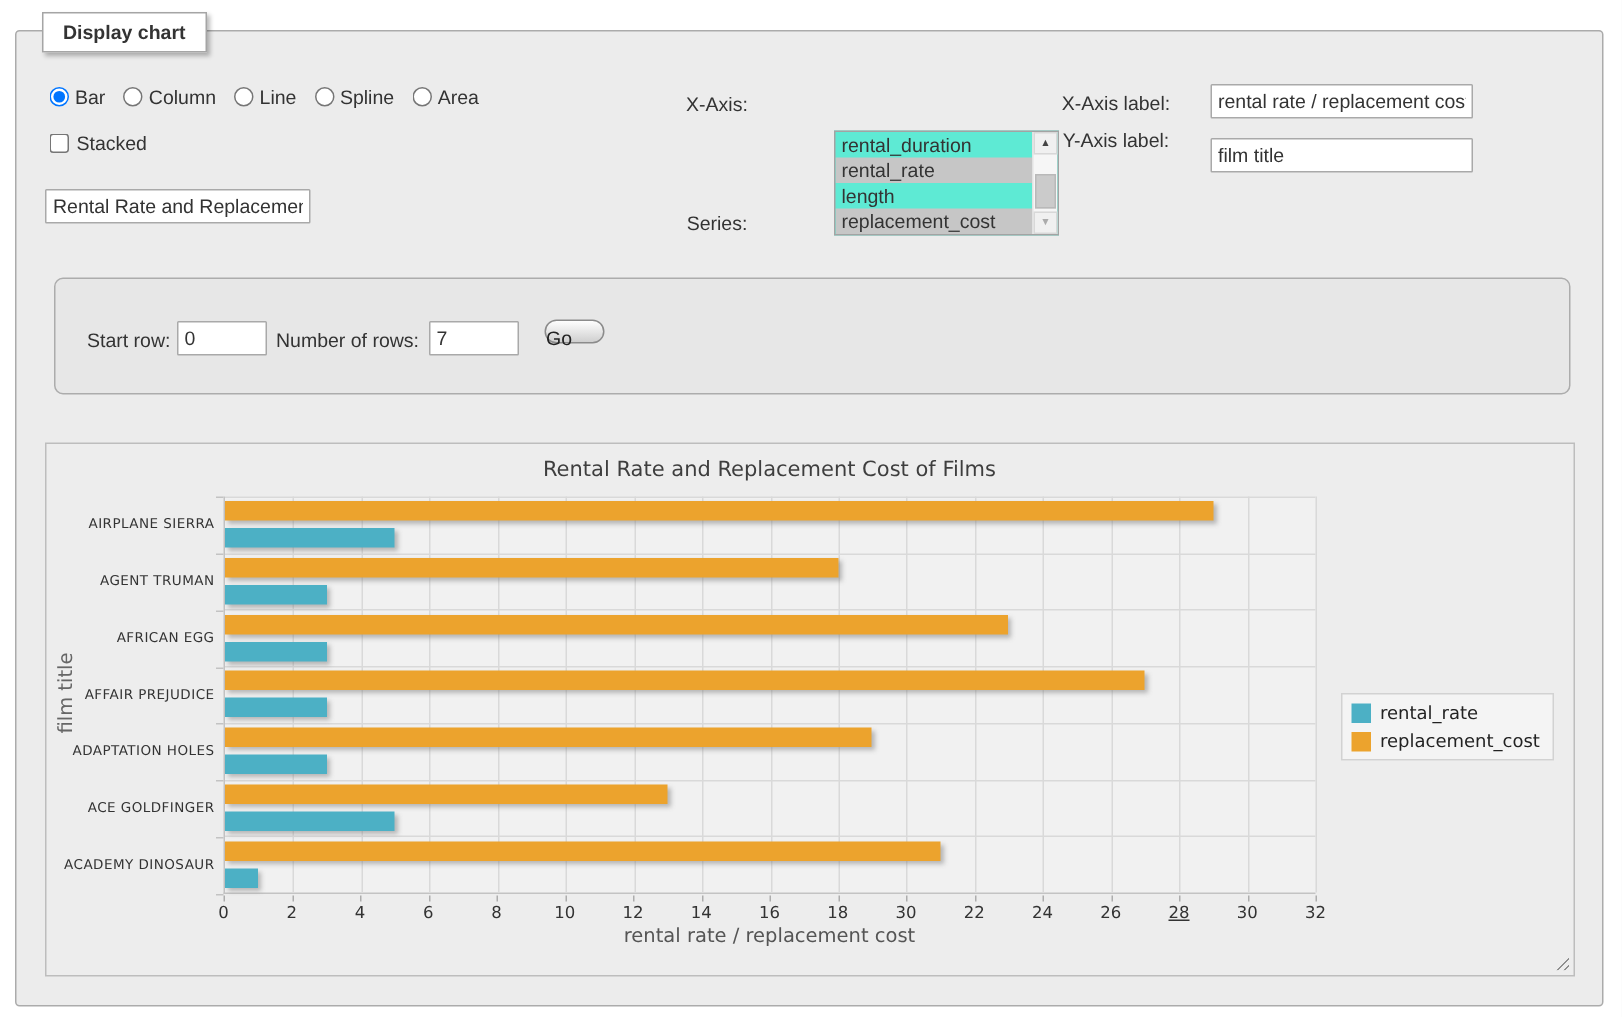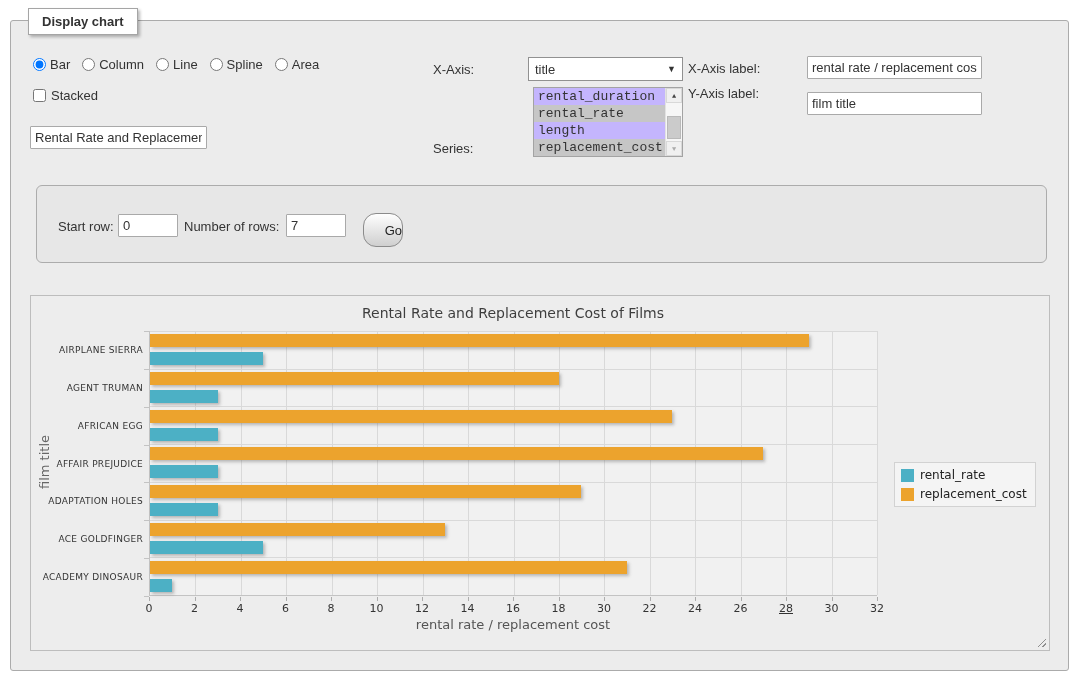--- a/index.html
+++ b/index.html
@@ -21,34 +21,34 @@
   .radio-row { position:absolute; left:33px; top:57px; display:flex; gap:12px; align-items:center; }
   .radio-item { display:flex; gap:4px; align-items:center; }
   .radio-item input { margin:0; width:13px; height:13px; }
   .stacked-row { position:absolute; left:33px; top:88px; display:flex; gap:5px; align-items:center; }
   .stacked-row input { margin:0; width:13px; height:13px; }
   input.txt {
     border:1px solid #A9A9A9; background:#fff; color:#333; padding:0 4px;
     font:13px "Liberation Sans", sans-serif; border-radius:1px;
   }
   .title-input { position:absolute; left:30px; top:126px; width:177px; height:23px; }
-  .lbl { position:absolute; text-align:left; color:#333; }
+  .lbl { position:absolute; text-align:center; color:#333; }
   .xaxis-lbl { left:433px; top:62px; width:90px; }
   .series-lbl { left:433px; top:141px; width:90px; }
   .xlab-lbl { left:688px; top:61px; width:112px; }
   .ylab-lbl { left:688px; top:86px; width:112px; }
   .select-box {
     position:absolute; left:528px; top:57px; width:155px; height:24px; background:#fff;
     border:1px solid #919191; display:flex; align-items:center; justify-content:space-between;
     padding:0 6px; cursor:default;
   }
   .select-arrow { font-size:9px; color:#333; }
   .series-list {
-    position:absolute; left:533px; top:87px; width:150px; height:70px;
-    background:#c4b5fd; border:1px solid #A3A3A3; display:flex; overflow:hidden;font-family:Liberation Mono, monospace;
+    position:absolute; left:556px; top:87px; width:150px; height:70px;
+    background:#5eead4; border:1px solid #A3A3A3; display:flex; overflow:hidden;
   }
   .series-options { flex:1; }
   .series-opt { height:17px; line-height:17px; padding-left:4px; white-space:nowrap; overflow:hidden; }
   .series-opt.selected { background:#C6C6C6; }
   .series-scrollbar { width:17px; position:relative; background:#F6F6F6; border-left:1px solid #E2E2E2; }
   .sb-btn { position:absolute; left:0; right:0; height:15px; background:#F0F0F0; border:1px solid #D8D8D8;
             display:flex; align-items:center; justify-content:center; font-size:7px; }
   .sb-up { top:0; color:#444; }
   .sb-down { bottom:0; color:#ABABAB; }
   .sb-thumb { position:absolute; left:1px; right:1px; top:28px; height:23px; background:#CBCBCB; border:1px solid #B9B9B9; }
@@ -57,24 +57,24 @@
   
   .go-panel {
     position:absolute; left:36px; top:185px; width:1011px; height:78px;
     background:#E7E7E7; border:1px solid #ACACAC; border-radius:6px;
   }
   .start-lbl { position:absolute; left:21px; top:33px; }
   .start-input { position:absolute; left:81px; top:28px; width:60px; height:23px; }
   .nrows-lbl { position:absolute; left:147px; top:33px; }
   .nrows-input { position:absolute; left:249px; top:28px; width:60px; height:23px; }
   .go-btn {
-    position:absolute; left:326px; top:27px; width:40px; height:34px;
+    position:absolute; left:326px; top:27px; width:40px; height:16px;
     border:1px solid #8B8B8B; border-radius:13px;
     background:linear-gradient(#FEFEFE, #CFCFCF);
-    font:13px "Liberation Sans", sans-serif; color:#222; text-align:right; line-height:23px; cursor:pointer;
+    font:13px "Liberation Sans", sans-serif; color:#222; text-align:left; line-height:23px; cursor:pointer;
   }
   
   .chart-box {
     position:absolute; left:30px; top:295px; width:1020px; height:356px;
     background:#EDEDED; border:1px solid #BDBDBD;
     font-family:"DejaVu Sans", sans-serif;
   }
   .chart-title {
     position:absolute; left:118px; top:9px; width:728px; text-align:center;
     font-size:14px; color:#3E3E3E;
@@ -142,24 +142,20 @@
     </div>
 
   <label class="stacked-row">
     <input type="checkbox" id="stacked-cb" style="">
     <span>Stacked</span>
   </label>
 
   <input class="txt title-input" value="Rental Rate and Replacement Cost of Films" style="">
 
   <div class="lbl xaxis-lbl">X-Axis:</div>
-  <div class="select-box">
-    <span>title</span>
-    <span class="select-arrow">▼</span>
-  </div>
 
   <div class="lbl series-lbl">Series:</div>
   <div class="series-list">
     <div class="series-options" id="series-options">
         <div class="series-opt">rental_duration</div>
         <div class="series-opt selected">rental_rate</div>
         <div class="series-opt">length</div>
         <div class="series-opt selected">replacement_cost</div>
       </div>
     <div class="series-scrollbar">

